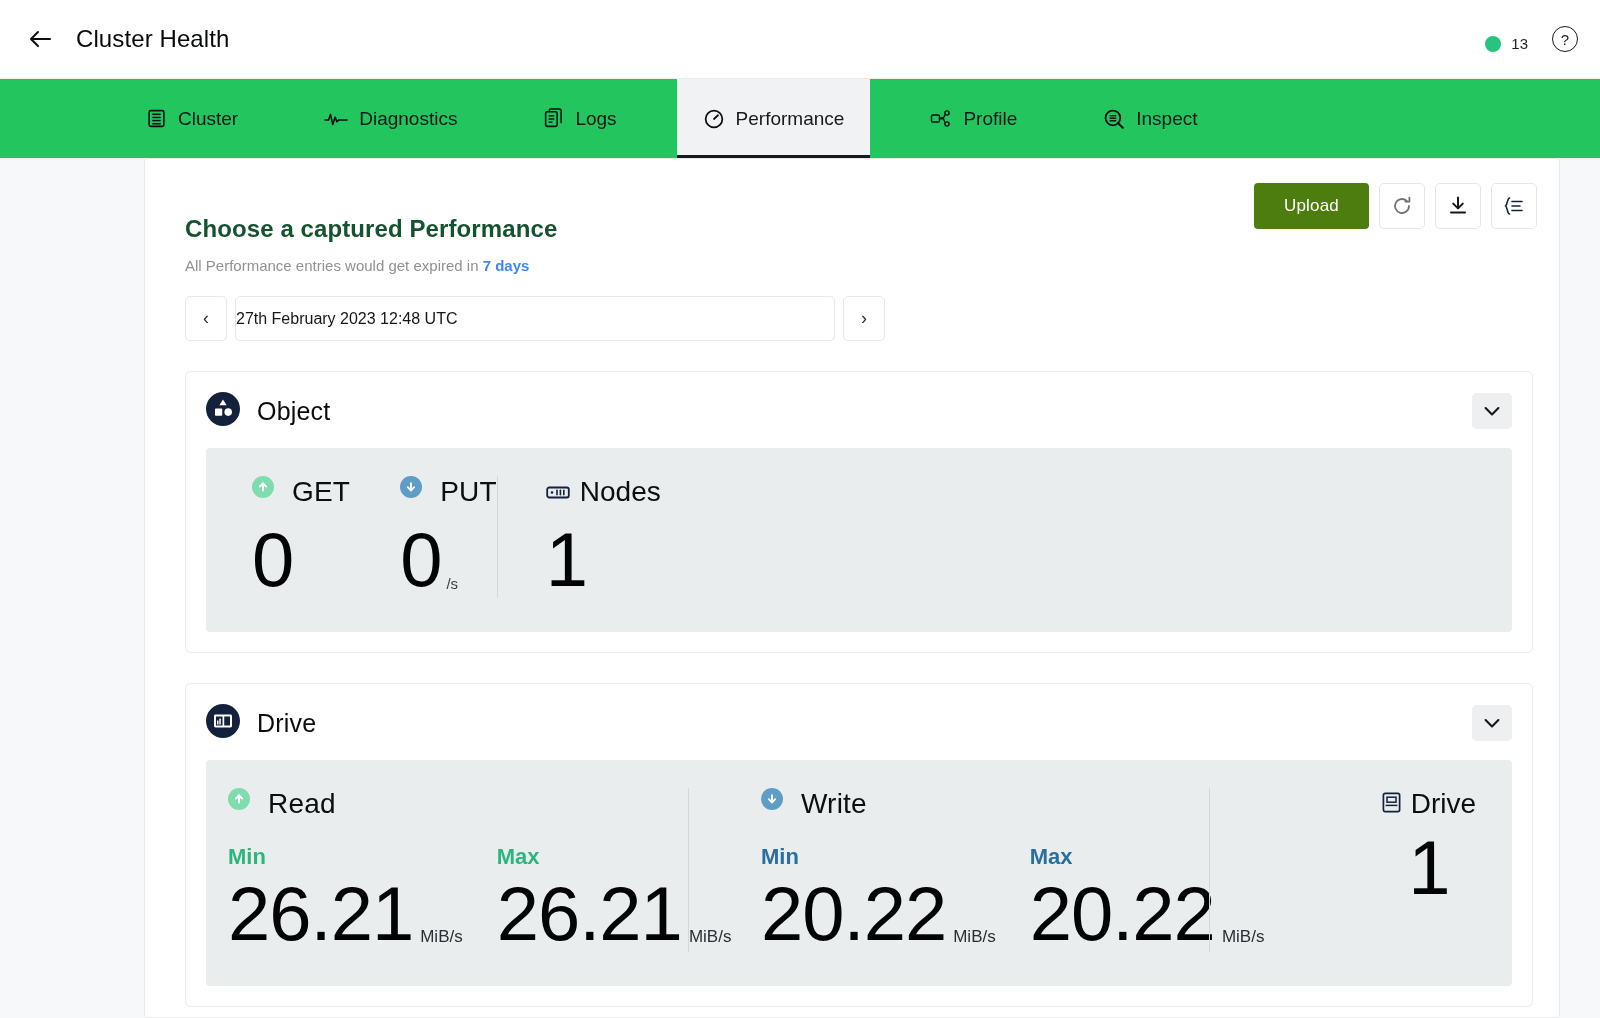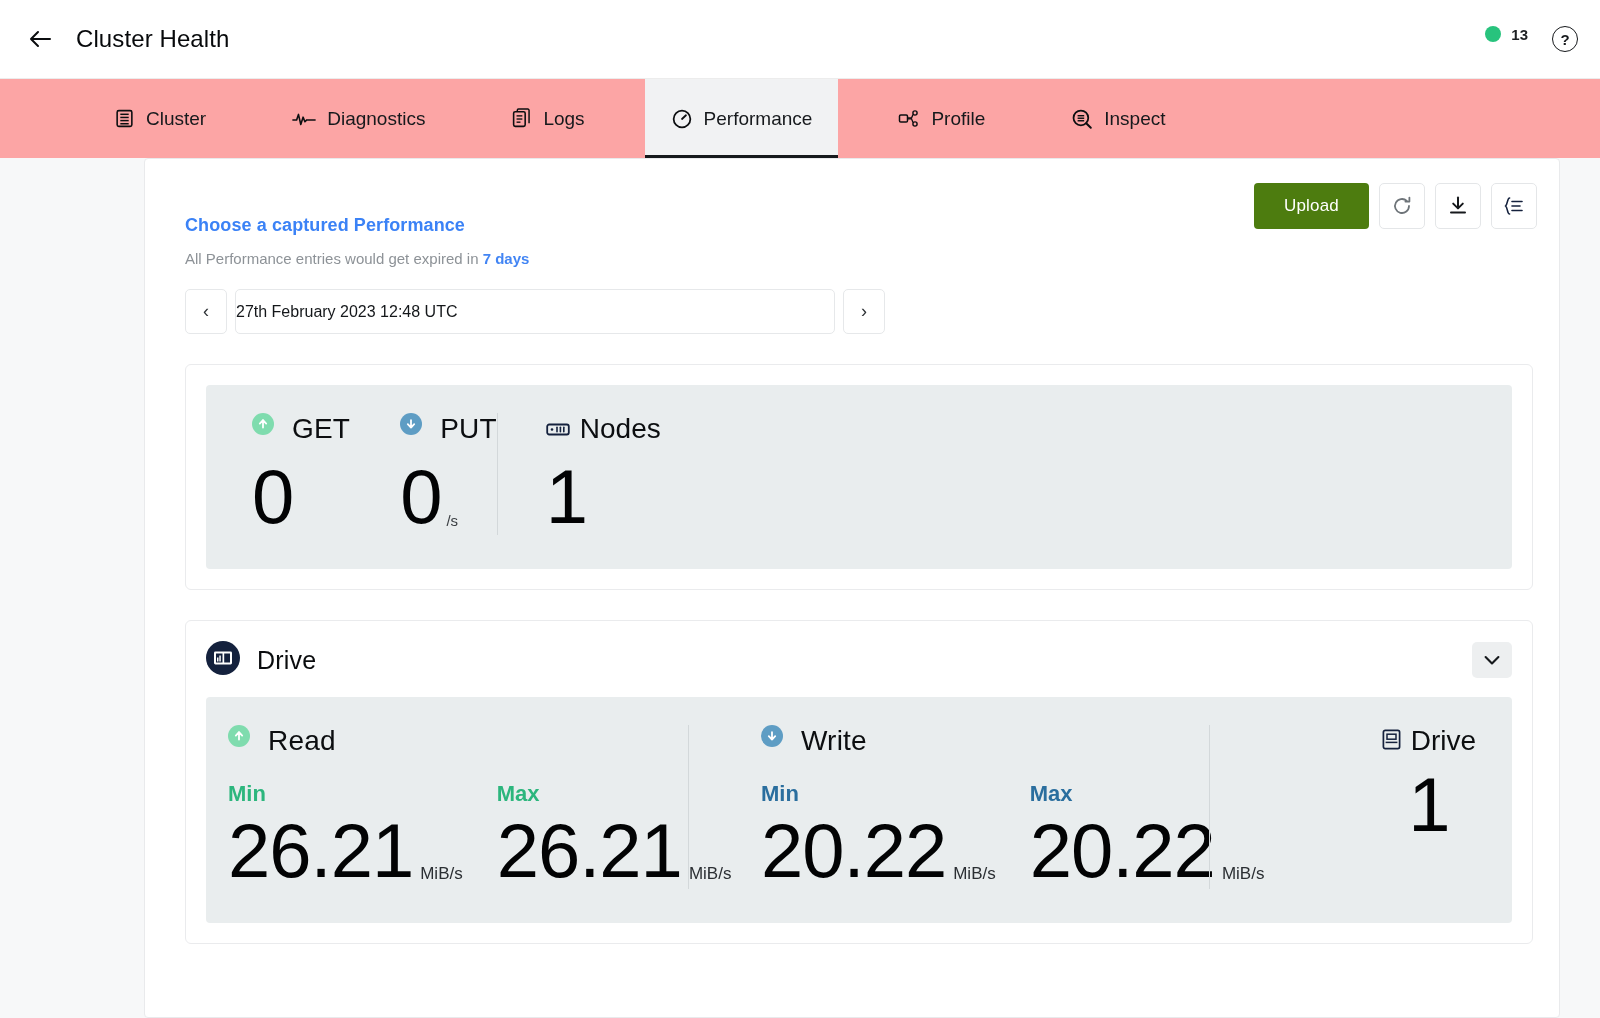--- a/index.html
+++ b/index.html
@@ -33,23 +33,22 @@
     font-size: 24px;
     font-weight: 400;
     letter-spacing: .1px;
     margin-left: 18px;
     color: #07090b;
     text-align: center;
   }
   .topbar-right {
     margin-left: auto;
     display: flex;
-    align-items: flex-start;
+    align-items: flex-end;
     gap: 14px;
-    font-weight: bold;
   }
   .status-dot {
     width: 16px; height: 16px; border-radius: 50%;
     background: #28c37d;
     display: inline-block;
   }
   .status-count {
     font-size: 15px;
     color: #1d2023;
     margin-left: -4px;
@@ -70,23 +69,23 @@
     background: #f7f8f9;
     height: 939px;
     padding: 0;
     position: relative;
   }
 
   
   .tabs {
     display: flex;
     align-items: stretch;
-    padding-left: 88px;
+    padding-left: 120px;
     height: 79px;
-    background: #fca5a5;
+    background: #22c55e;
   }
   .tab {
     display: flex;
     align-items: center;
     gap: 11px;
     padding: 0 26px;
     font-size: 19px;
     color: #16191c;
     cursor: pointer;
     background: transparent;
@@ -142,23 +141,23 @@
   .icon-btn {
     width: 46px; height: 46px;
     background: #ffffff;
     border: 1px solid #e4e6e8;
     border-radius: 5px;
     display: flex; align-items: center; justify-content: center;
     cursor: pointer;
   }
 
   .section-title {
-    font-size: 18px;
+    font-size: 24px;
     font-weight: 700;
-    color: #3b82f6;
+    color: #14532d;
     margin: 32px 0 0 18px;
     letter-spacing: .1px;
   }
   .section-sub {
     font-size: 15px;
     color: #8d9297;
     margin: 14px 0 0 18px;
   }
   .section-sub a {
     color: #4285f4;
@@ -439,20 +438,36 @@
       <a href="#">7 days</a>
     </div>
 
     <div class="date-row">
       <button class="nav-sq">‹</button>
       <div class="date-field">27th February 2023 12:48 UTC</div>
       <button class="nav-sq">›</button>
     </div>
 
     <div class="panel">
+      <div class="panel-head">
+        <span>
+          <svg width="34" height="34" viewBox="0 0 34 34">
+            <circle cx="17" cy="17" r="17" fill="#14213d"></circle>
+            <path d="M17 7.5 L20.6 13.2 H13.4 Z" fill="#ffffff"></path>
+            <rect x="9" y="16.5" width="7.2" height="7.2" rx="0.8" fill="#ffffff"></rect>
+            <circle cx="22.2" cy="20.1" r="3.8" fill="#ffffff"></circle>
+          </svg>
+        </span>
+        <h3>Object</h3>
+        <button class="chev-btn">
+          <svg width="16" height="11" viewBox="0 0 16 11">
+            <path d="M1.6 2 L8 8.4 L14.4 2" stroke="#16191c" stroke-width="2.1" fill="none" stroke-linecap="round" stroke-linejoin="round"></path>
+          </svg>
+        </button>
+      </div>
 
       <div class="metric-box">
         <div class="obj-left">
 
           <div class="obj-col">
             <div class="op-head">
               <span class="badge green">
                 <svg width="12" height="12" viewBox="0 0 12 12">
                   <path d="M6 2.2 V9.6 M6 2.2 L2.8 5.6 M6 2.2 L9.2 5.6" stroke="#ffffff" stroke-width="1.8" fill="none" stroke-linecap="round" stroke-linejoin="round"></path>
                 </svg>

